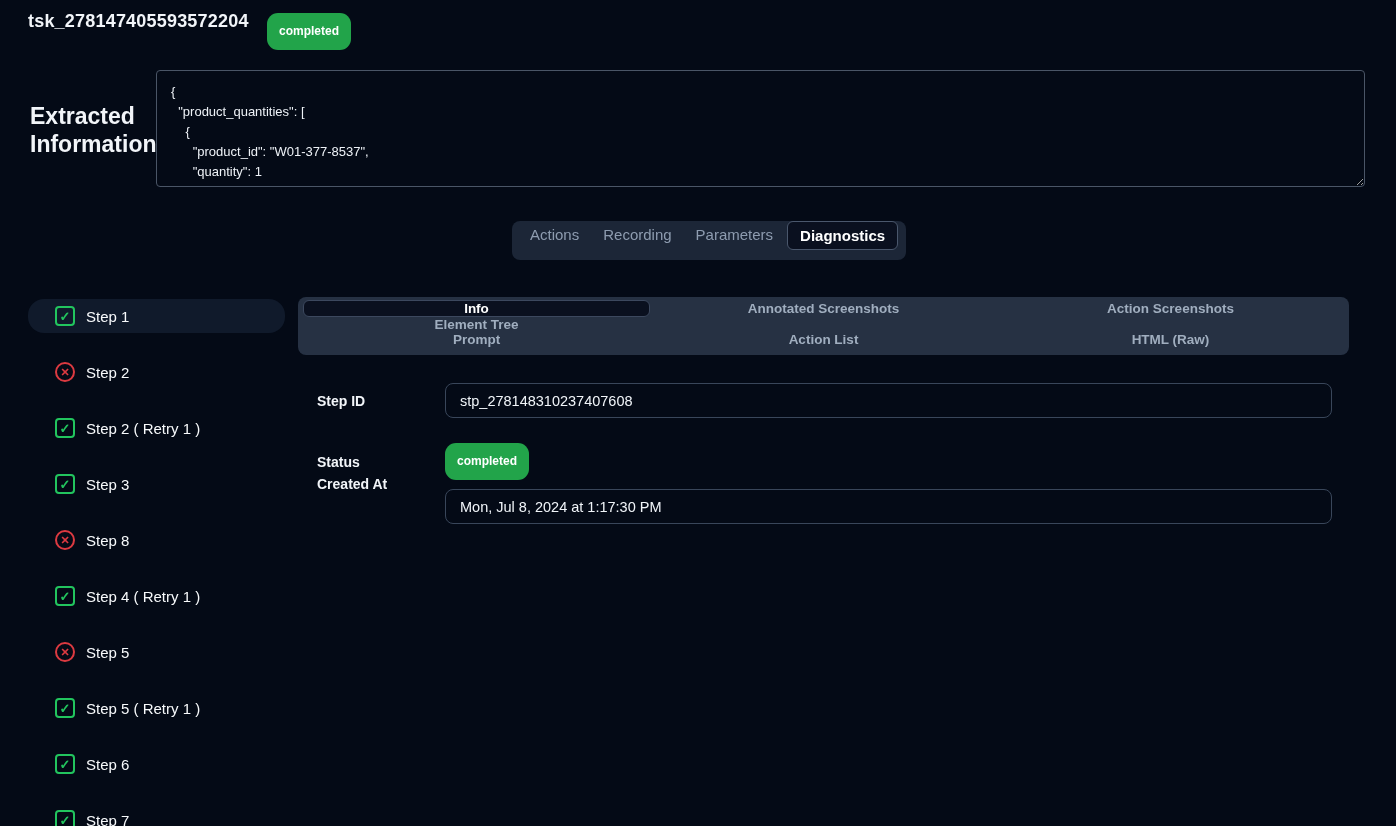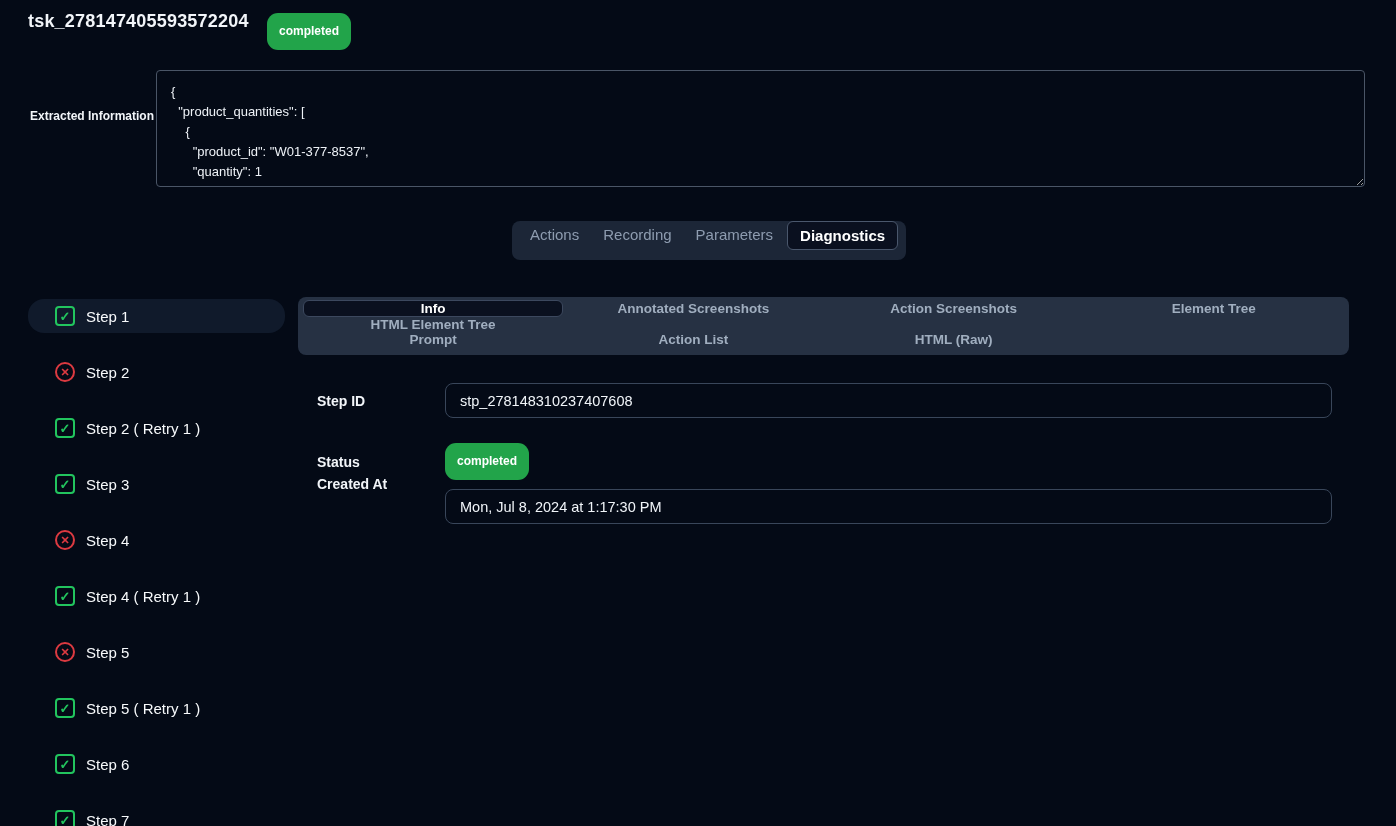--- a/index.html
+++ b/index.html
@@ -22,21 +22,21 @@
     background: #22a44a; color: #ffffff;
     font-size: 12px; font-weight: 700;
     padding: 12px 12px; border-radius: 11px;
     line-height: 13px;
   }
   .task-badge { position: absolute; left: 267px; top: 13px; }
 
   
   .extracted-label {
     position: absolute; left: 30px; top: 102px;
-    width: 125px; font-size: 12px; font-weight: 600; line-height: 28px;
+    width: 125px; font-size: 23px; font-weight: 600; line-height: 28px;
   }
   .extracted-textarea {
     position: absolute; left: 156px; top: 70px;
     width: 1209px; height: 117px;
     background: transparent;
     border: 1px solid #4a5566; border-radius: 4px;
     color: #eef2f7;
     font-family: "Liberation Sans", sans-serif;
     font-size: 13px; line-height: 20px;
     padding: 11px 14px;
@@ -90,21 +90,21 @@
 
   
   .subtabs {
     position: absolute; left: 298px; top: 297px;
     width: 1051px; height: 58px;
     background: #263143; border-radius: 8px;
     padding: 3px 5px;
     display: flex; flex-direction: column; justify-content: space-between;
   }
   .subtab-row {
-    display: grid; grid-template-columns: repeat(4, 1fr);
+    display: grid; grid-template-columns: repeat(3, 1fr);
     height: 25px;
   }
   .subtab {
     display: flex; align-items: center; justify-content: center;
     font-size: 13.5px; font-weight: 600; color: #a0aebf;
     border-radius: 6px; cursor: pointer; white-space: nowrap;
   }
   .subtab.selected {
     background: #0a101f; color: #ffffff;
     border: 1px solid #3c485e; font-weight: 700;
@@ -163,21 +163,21 @@
     <div class="step-item">
     <span class="step-icon success">✓</span>
     <span class="step-label">Step 2 ( Retry 1 )</span>
   </div>
     <div class="step-item">
     <span class="step-icon success">✓</span>
     <span class="step-label">Step 3</span>
   </div>
     <div class="step-item">
     <span class="step-icon error">✕</span>
-    <span class="step-label">Step 4</span>
+    <span class="step-label">Step 8</span>
   </div>
     <div class="step-item">
     <span class="step-icon success">✓</span>
     <span class="step-label">Step 4 ( Retry 1 )</span>
   </div>
     <div class="step-item">
     <span class="step-icon error">✕</span>
     <span class="step-label">Step 5</span>
   </div>
     <div class="step-item">
@@ -193,21 +193,20 @@
     <span class="step-label">Step 7</span>
   </div>
   </aside>
 
 <div class="subtabs">
     <div class="subtab-row">
       <div class="subtab selected">Info</div>
       <div class="subtab">Annotated Screenshots</div>
       <div class="subtab">Action Screenshots</div>
       <div class="subtab">Element Tree</div>
-      <div class="subtab">HTML Element Tree</div>
     </div>
     <div class="subtab-row">
       <div class="subtab">Prompt</div>
       <div class="subtab">Action List</div>
       <div class="subtab">HTML (Raw)</div>
     </div>
   </div>
 
 <div class="form-label label-step-id">Step ID</div>
 <input class="form-input input-step-id" value="stp_278148310237407608" style="">

